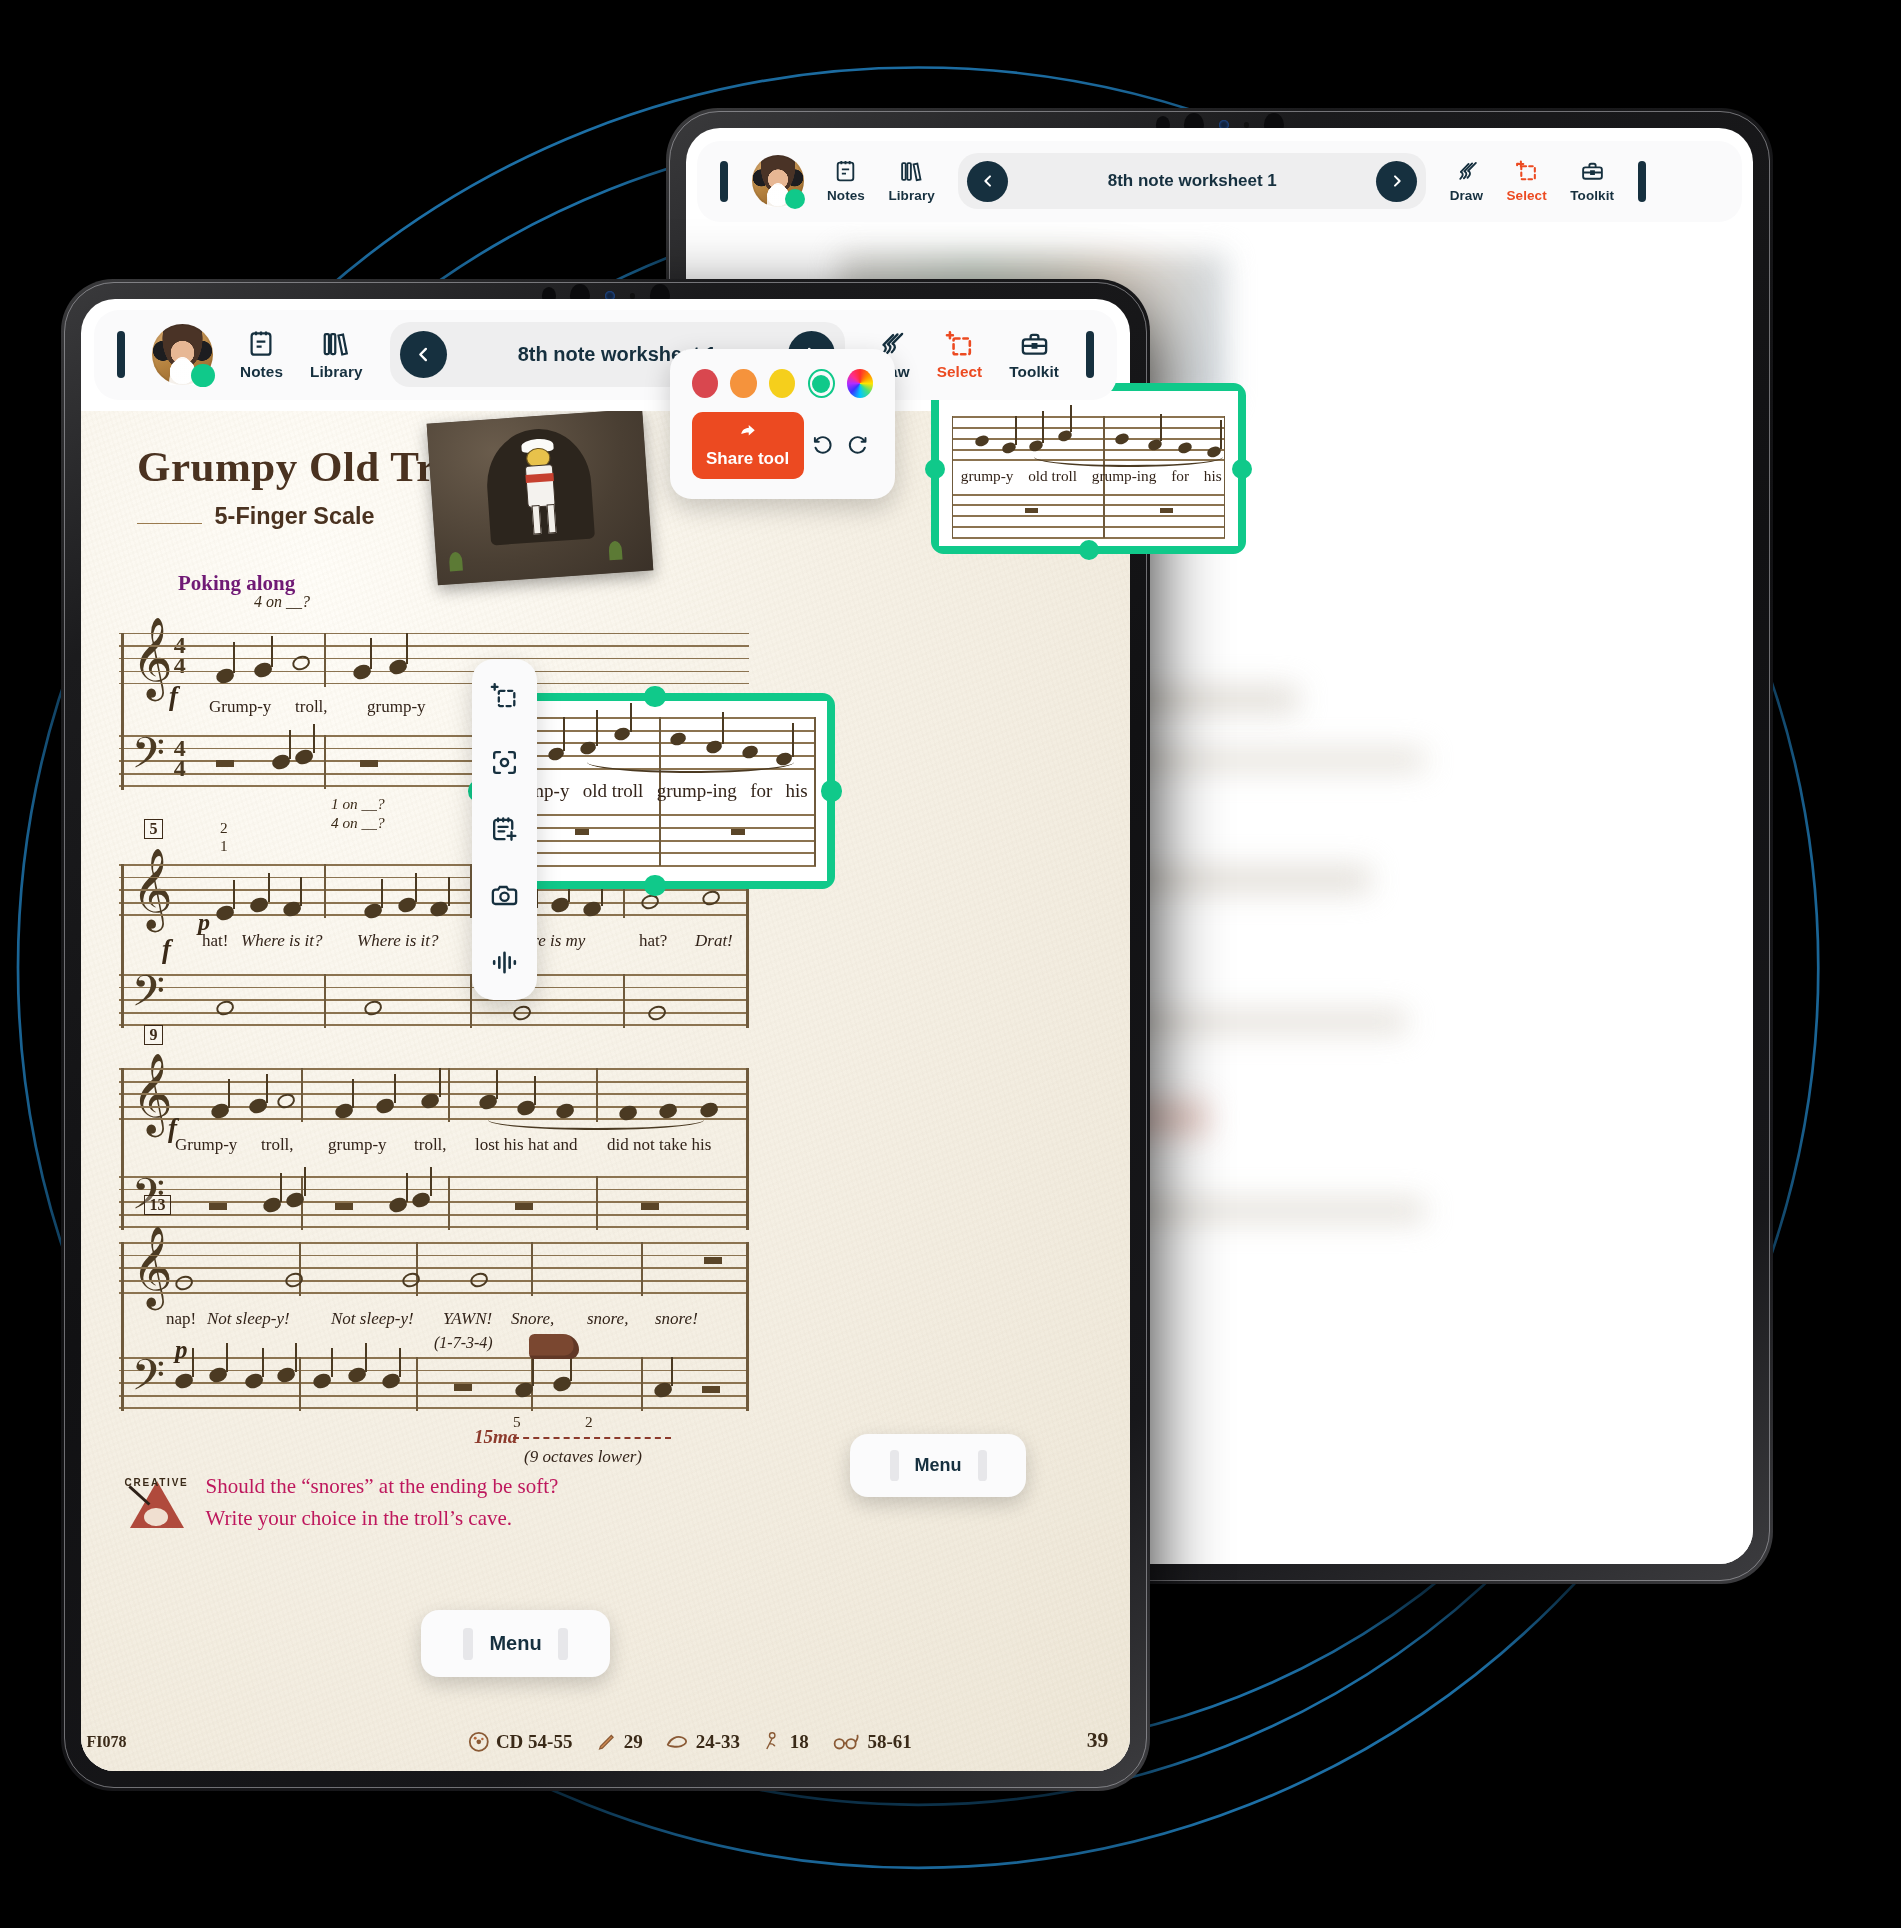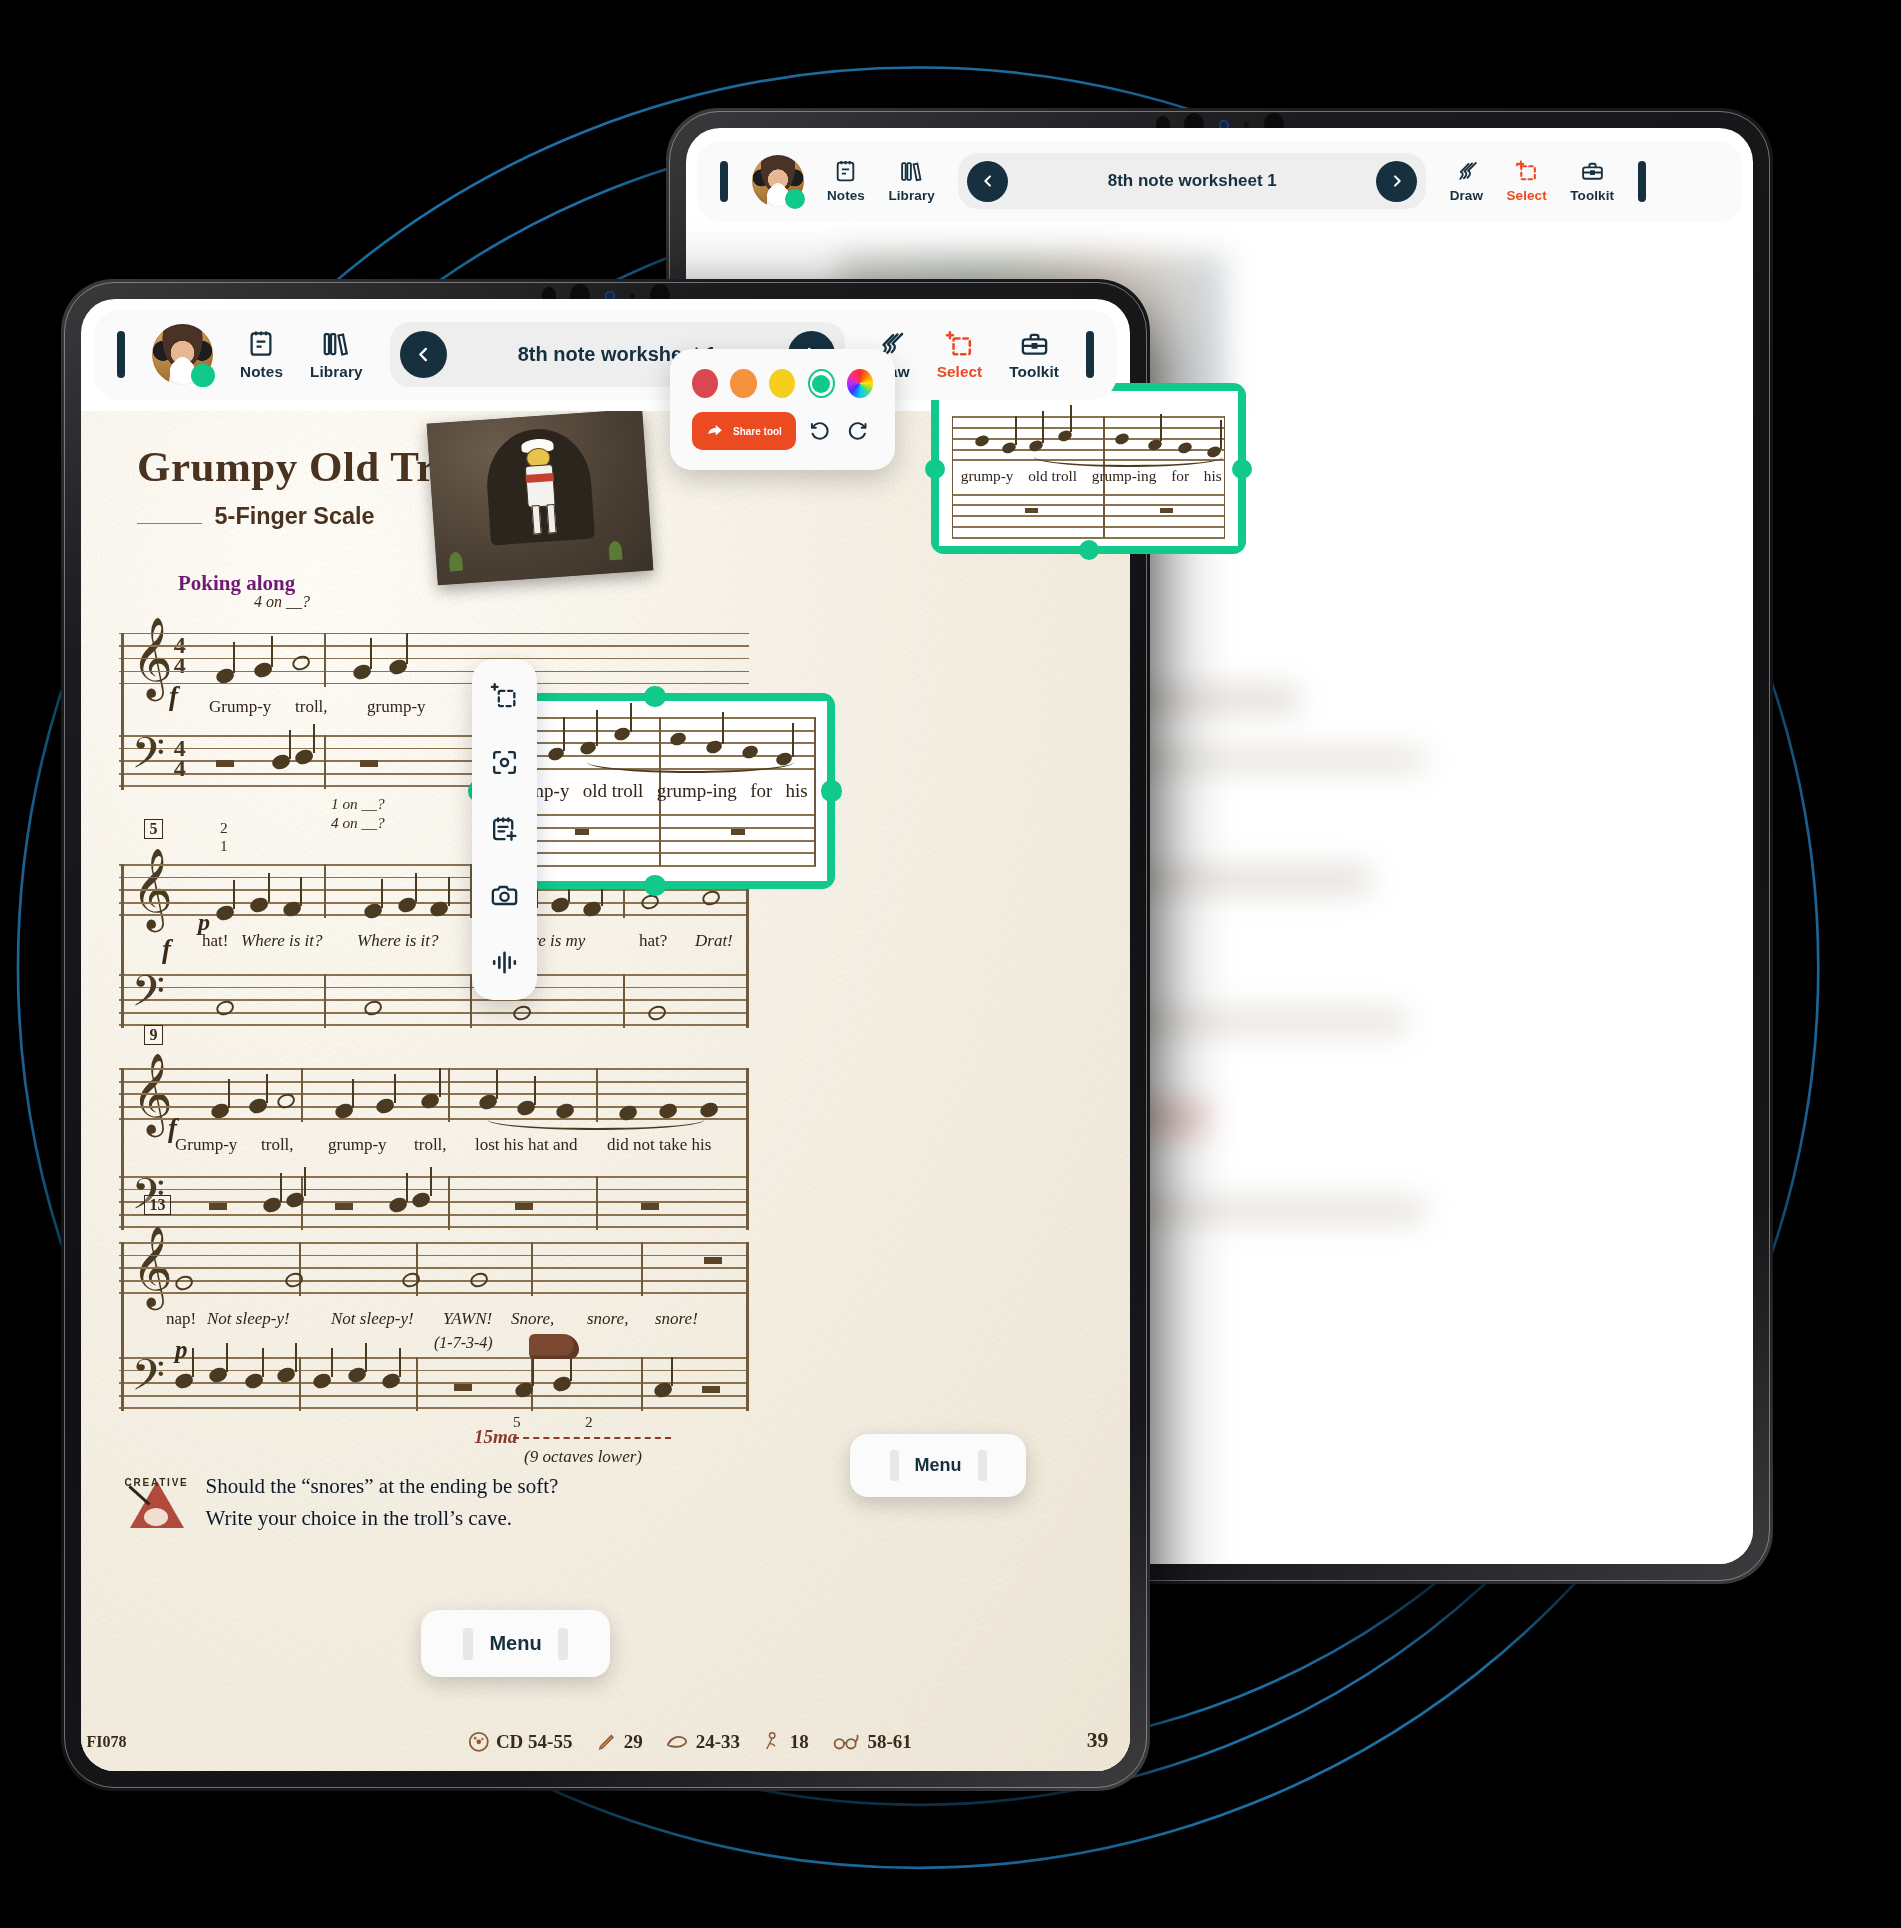--- a/index.html
+++ b/index.html
@@ -225,21 +225,21 @@
   .fmeta{ display:flex; align-items:center; gap:6.3px; }
   .page-num{ position:absolute; font-family:"Liberation Serif",serif; font-weight:700; color:#3a2a18; }
   .code{ position:absolute; font-family:Liberation Serif, serif; font-weight:700; color:#3a2a18; }
   .creative{
     position:absolute; display:flex; align-items:flex-start; gap:12.6px;
   }
   .tri{ width:0;height:0; border-left:27px solid transparent; border-right:27px solid transparent;
         border-bottom:47px solid #b04a3c; position:relative; }
   .cre-txt{ position:absolute; top:-3.6px; left:-31px; width:115px; text-align:center;
      font-size:10px; letter-spacing:1.8px; font-weight:700; color:#3a2a18; }
-  .creative p{ font-family:"Liberation Serif",serif; color:#0f172a; }
+  .creative p{ font-family:"Liberation Serif",serif; color:#be185d; }
 
   
   .blur-block{ position:absolute; filter: blur(14.4px); opacity:.9; }
 </style>
 </head>
 <body>
 
 <div class="stage">
 
   <svg class="arcs" viewBox="0 0 2113 2143" preserveAspectRatio="none">
@@ -842,21 +842,21 @@
         <div class="swatches" style="gap:12.6px;">
           <div class="sw" style="width:29px;height:29px;background:#d9474f;"></div>
           <div class="sw" style="width:29px;height:29px;background:#f5933c;"></div>
           <div class="sw" style="width:29px;height:29px;background:#f5cf1c;"></div>
           <div class="sw selected" style="width:29px;height:29px;border:2.7px solid #10c98a;">
             <div class="inner" style="width:18px;height:18px;background:#10c98a;"></div>
           </div>
           <div class="sw wheel" style="width:29px;height:29px;"></div>
         </div>
         <div class="pop-bottom">
-          <div class="share-btn" style="padding:10px 14.4px;font-size:10px;">
+          <div class="share-btn" style="padding:10px 14.4px;font-size:17px;flex-direction:column;">
             <svg width="18" height="18" viewBox="0 0 24 24" fill="#fff">
                 <path d="M3 16c1-6 6-8 10-8V4l8 7-8 7v-4c-4 0-7 .8-10 2z"></path>
               </svg>
             <span>Share tool</span>
           </div>
           <div class="icon-btn" style="width:31px;height:31px;">
             <svg width="23.4" height="23.4" viewBox="0 0 24 24" fill="none" stroke="#16303f" stroke-width="2" stroke-linecap="round">
                 <path d="M4 8V4M4 8h4M4.8 8A8 8 0 1 1 4.6 14"></path>
               </svg>
           </div>

